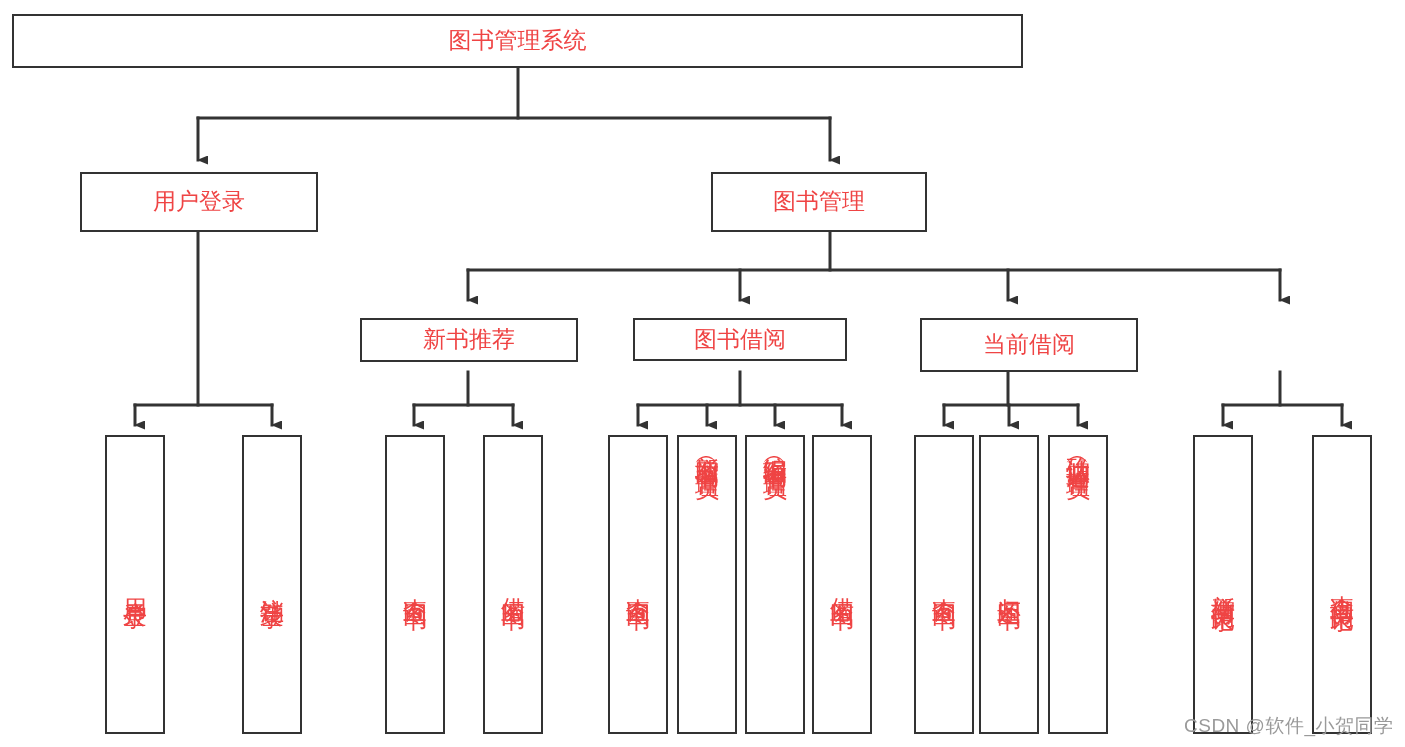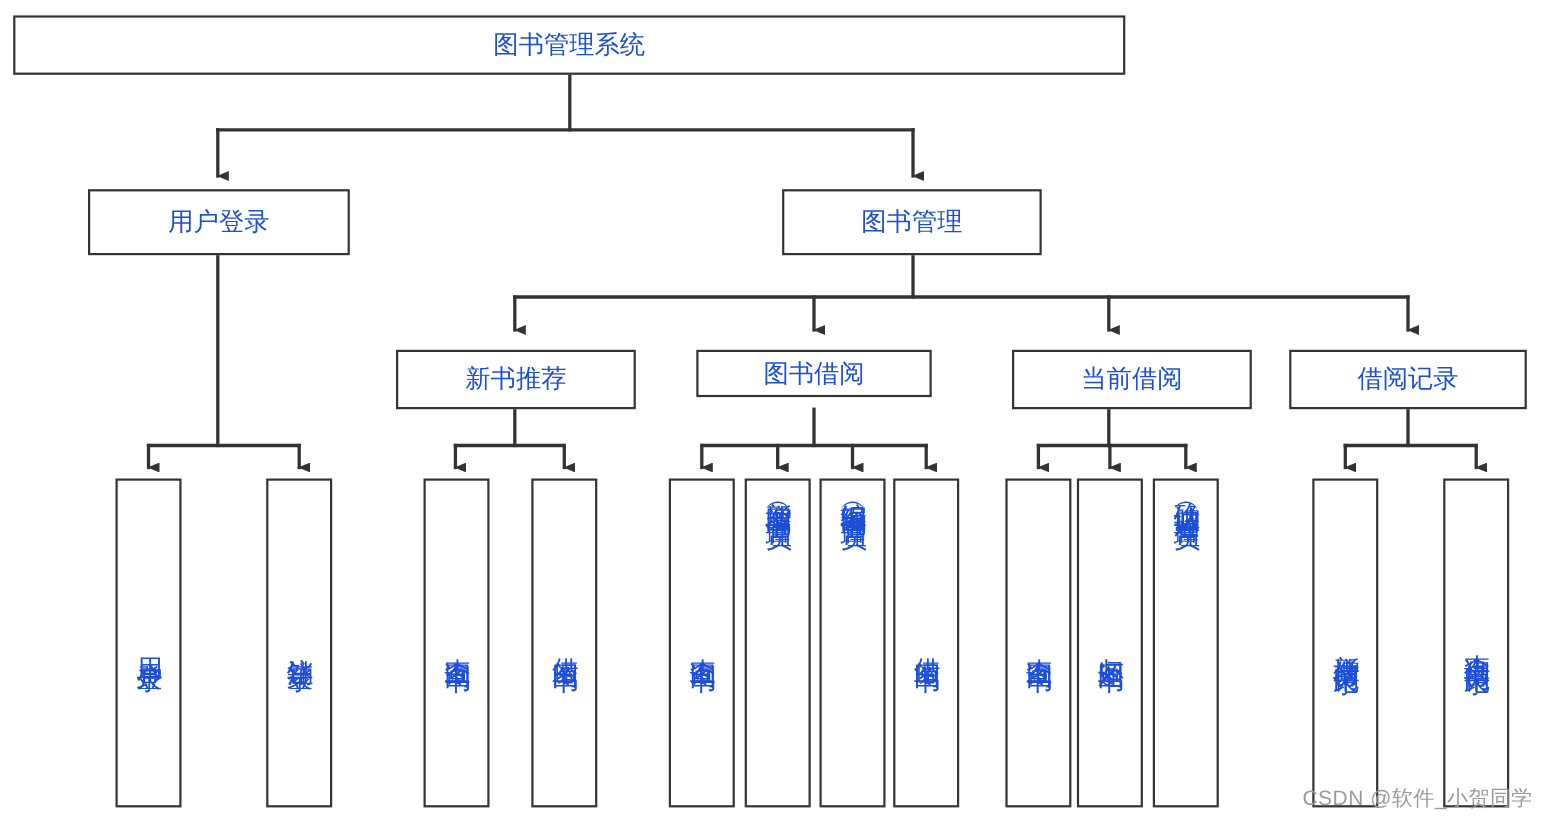--- a/index.html
+++ b/index.html
@@ -30,21 +30,21 @@
     position: absolute;
     box-sizing: border-box;
     border: 2px solid #333333;
     background: #ffffff;
     display: flex;
     align-items: center;
     justify-content: center;
     overflow: hidden;
   }
   .node-label {
-    color: #1d4ed8;
+    color: #ef4444;
     line-height: 1.12;
     white-space: pre;
   }
   .node-horizontal .node-label {
     font-size: 23px;
   }
   .node-root .node-label {
     font-size: 23px;
   }
   .node-vertical {
@@ -130,36 +130,33 @@
     </g>
   </svg>
 
   <div class="node-box node-horizontal node-root" style="left:12px; top:14px; width:1011px; height:54px;">
     <span class="node-label">图书管理系统</span>
   </div>
 
   <div class="node-box node-horizontal" style="left:80px; top:172px; width:238px; height:60px;">
     <span class="node-label">用户登录</span>
   </div>
-  <div class="node-box node-horizontal" style="left:711px; top:172px; width:236px; height:60px;">
+  <div class="node-box node-horizontal" style="left:711px; top:172px; width:216px; height:60px;">
     <span class="node-label">图书管理</span>
   </div>
 
-  <div class="node-box node-horizontal" style="left:360px; top:318px; width:218px; height:54px;">
+  <div class="node-box node-horizontal" style="left:360px; top:318px; width:218px; height:44px;">
     <span class="node-label">新书推荐</span>
   </div>
   <div class="node-box node-horizontal" style="left:633px; top:318px; width:214px; height:43px;">
     <span class="node-label">图书借阅</span>
   </div>
   <div class="node-box node-horizontal" style="left:920px; top:318px; width:218px; height:54px;">
     <span class="node-label">当前借阅</span>
   </div>
-  <div class="node-box node-horizontal" style="left:1172px; top:318px; width:216px; height:54px;">
-    <span class="node-label">借阅记录</span>
-  </div>
 
   <div class="node-box node-vertical vtext-mid" style="left:105px; top:435px; width:60px; height:299px;">
     <span class="node-label">用户登录</span>
   </div>
   <div class="node-box node-vertical vtext-mid" style="left:242px; top:435px; width:60px; height:299px;">
     <span class="node-label">注销登录</span>
   </div>
 
   <div class="node-box node-vertical vtext-mid" style="left:385px; top:435px; width:60px; height:299px;">
     <span class="node-label">查询图书</span>

